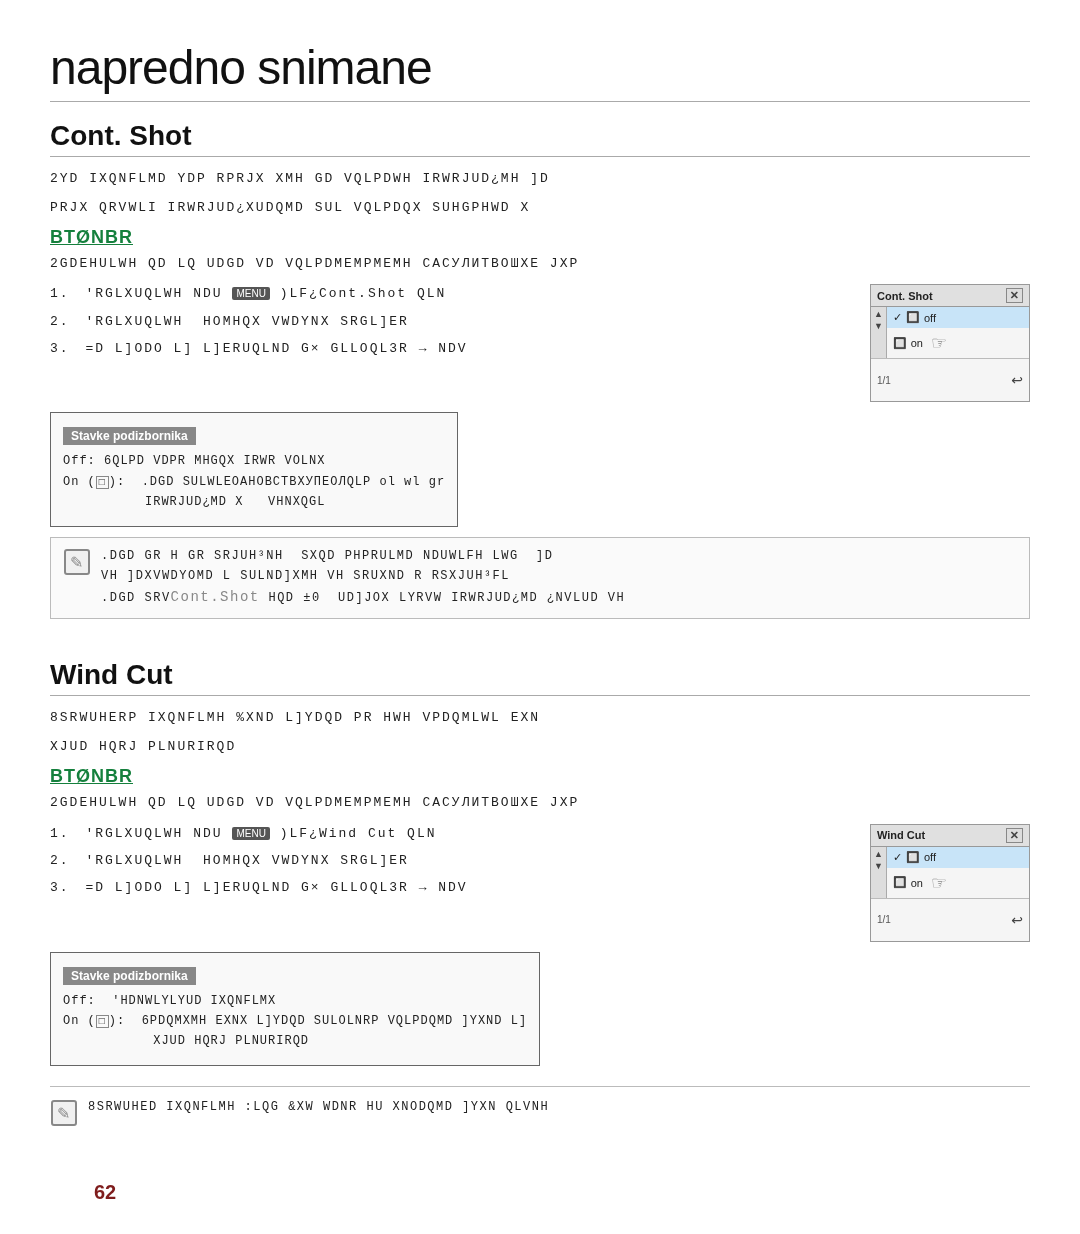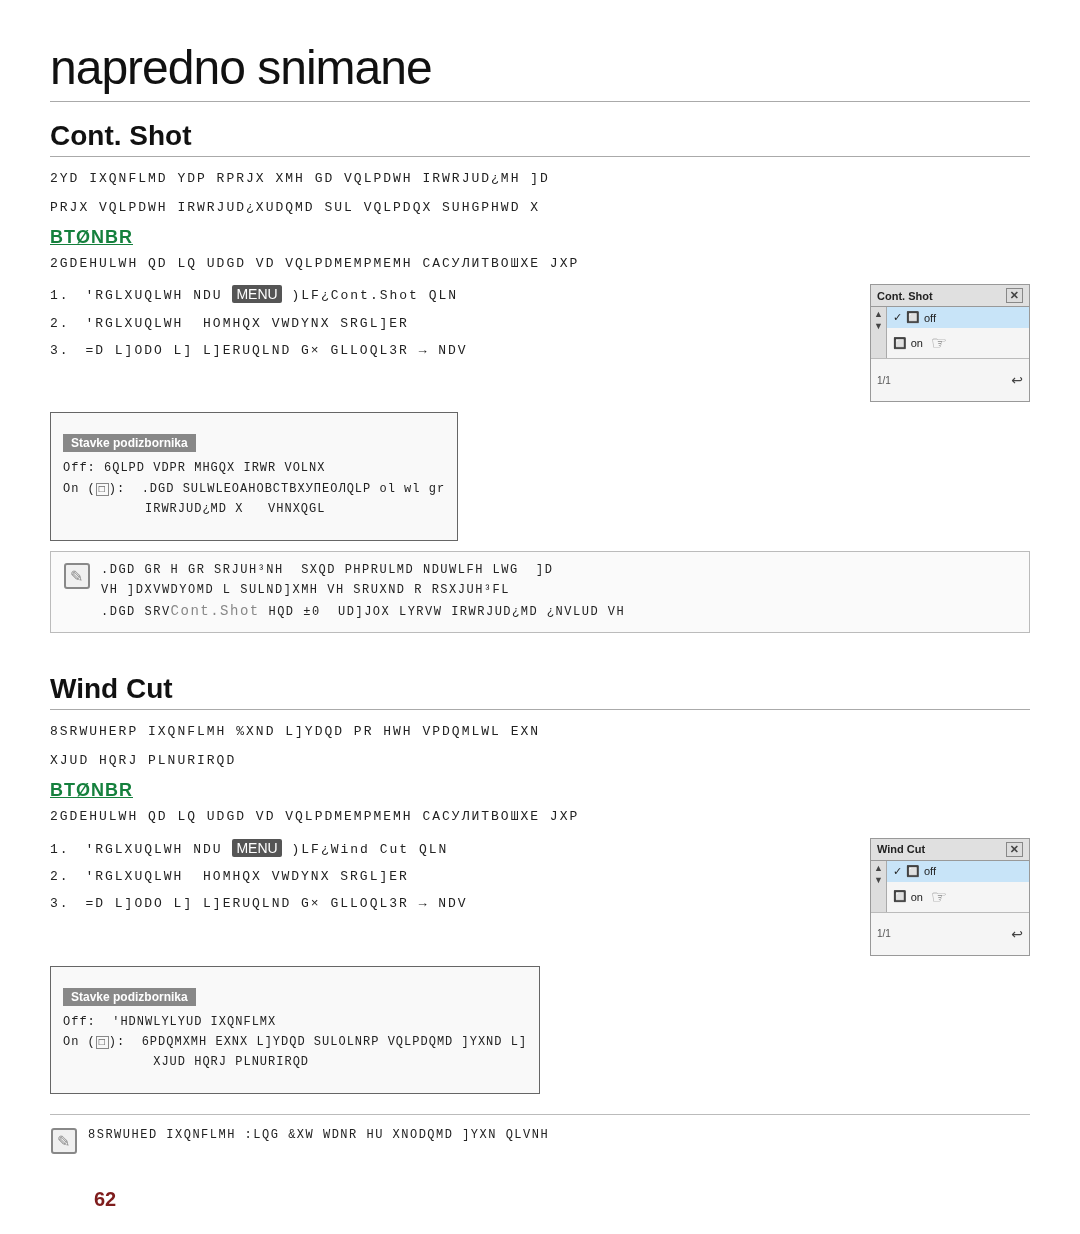--- a/index.html
+++ b/index.html
@@ -77,21 +77,21 @@
       line-height: 1.8;
       color: #222;
       margin-bottom: 4px;
     }
     .step-num {
       margin-right: 6px;
     }
     .menu-tag {
       background: #555;
       color: #fff;
-      font-size: 14px;
+      font-size: 10px;
       padding: 1px 4px;
       border-radius: 2px;
       font-family: Arial, sans-serif;
       letter-spacing: 0;
     }
 
     
     .popup-widget {
       border: 1.5px solid #999;
       background: #f5f5f5;
@@ -175,21 +175,21 @@
     .hand-cursor {
       font-size: 18px;
       color: #888;
       margin-left: 4px;
     }
 
     
     .submenu-box {
       border: 1px solid #666;
       background: #f9f9f9;
-      padding: 20px 12px;
+      padding: 13px 12px;
       margin-bottom: 10px;
       display: inline-block;
       min-width: 340px;
     }
     .submenu-label {
       font-size: 12px;
       font-weight: bold;
       color: #fff;
       background: #888;
       padding: 2px 8px;
@@ -269,21 +269,21 @@
 <body>
 
 <h1 class="page-title">napredno snimane</h1>
 <hr class="title-divider">
 
 <div class="section-block">
   <h2 class="section-heading">Cont. Shot</h2>
   <hr class="section-divider">
 
   <p class="body-text">2YD IXQNFLMD YDP RPRJX XMH GD VQLPDWH IRWRJUD¿MH ]D</p>
-  <p class="body-text">PRJX VQLPDWH IRWRJUD¿XUDQMD SUL VQLPDQX SUHGPHWD X</p>
+  <p class="body-text">PRJX QRVWLI IRWRJUD¿XUDQMD SUL VQLPDQX SUHGPHWD X</p>
 
   <a class="link-text">BTØNBR</a>
 
   <p class="body-text">2GDEHULWH QD LQ UDGD VD VQLPDМЕМРМЕМН САСУЛИТВОШХЕ JXP</p>
 
   
   <div class="steps-area">
     <div class="steps-list">
       <div class="step-item">
         <span class="step-num">1.</span>

